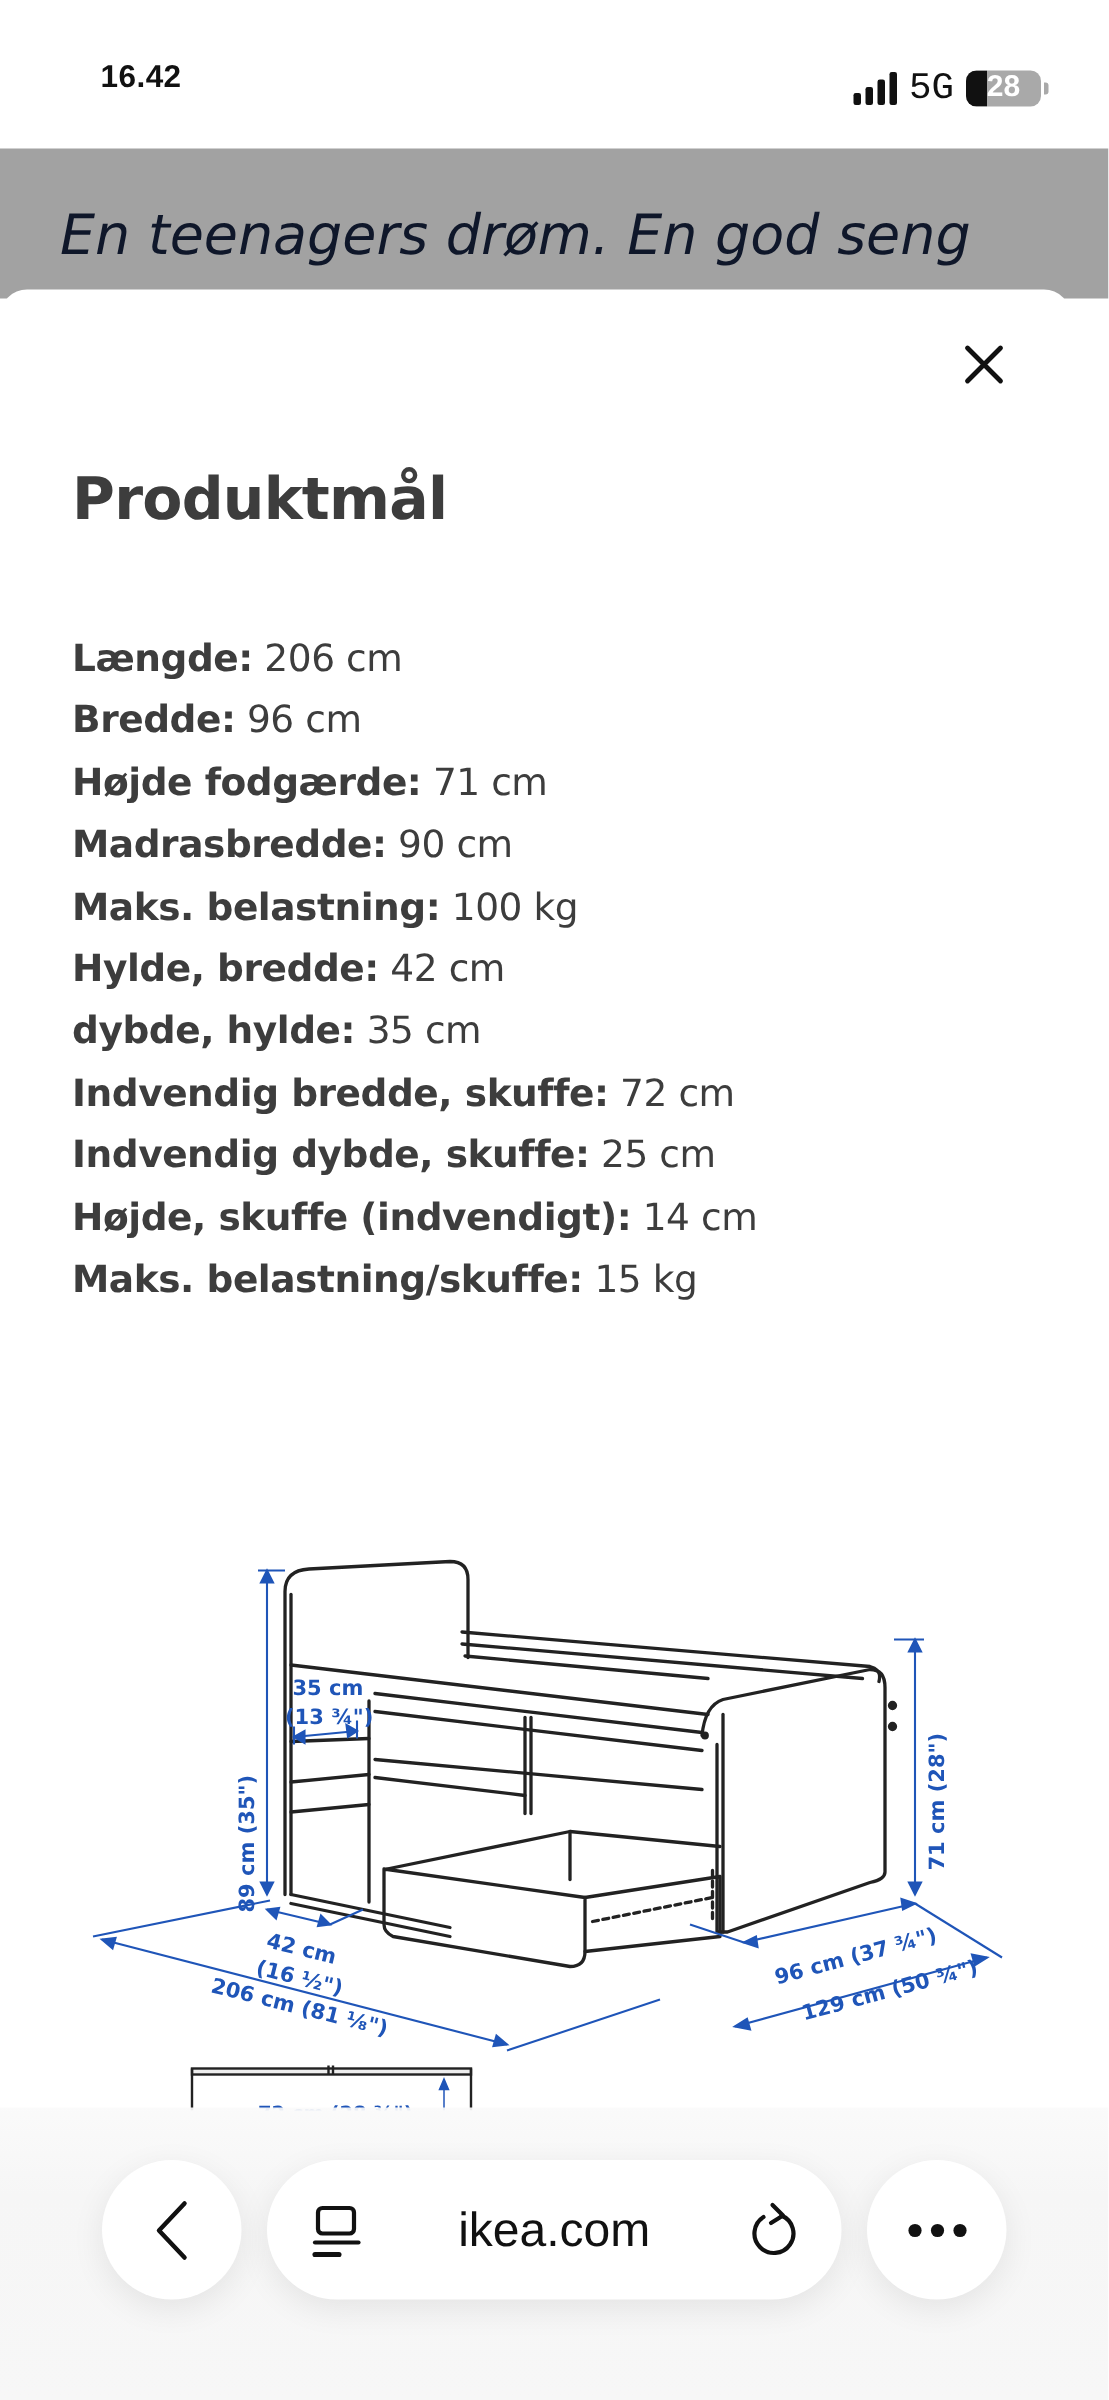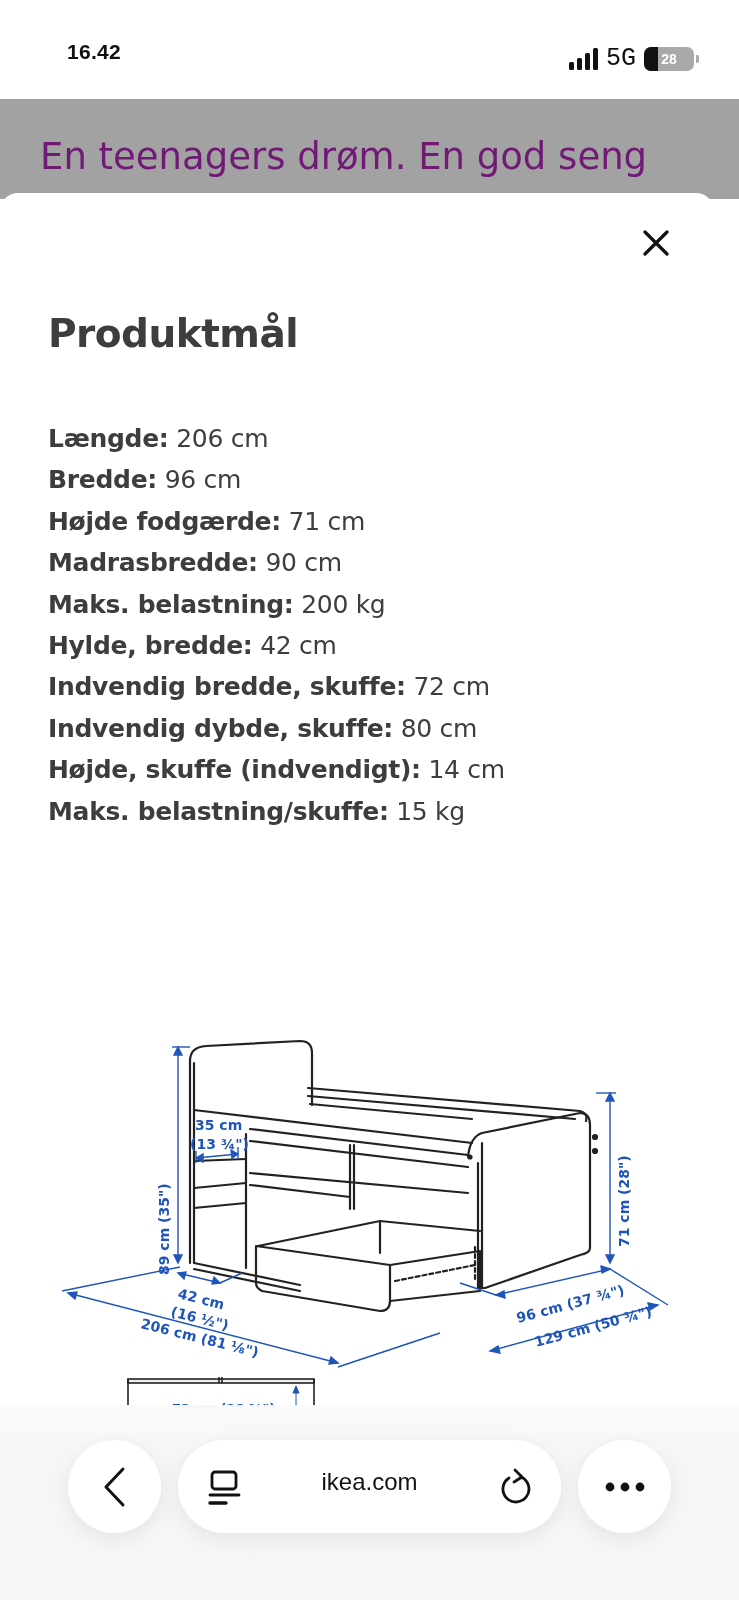--- a/index.html
+++ b/index.html
@@ -7,44 +7,44 @@
   body { position: relative; font-family: "DejaVu Sans", "Liberation Sans", sans-serif; color: #3a3a3a; }
 
   .status-bar { position: absolute; top: 0; left: 0; width: 739px; height: 99px; background: #ffffff; }
   .status-time { position: absolute; left: 67px; top: 40px; font-family: "Liberation Sans", sans-serif; font-weight: 700; font-size: 21px; color: #111; letter-spacing: 0.3px; }
   .status-right { position: absolute; right: 40px; top: 44px; display: flex; align-items: center; gap: 8px; }
   .signal { display: flex; align-items: flex-end; gap: 3px; height: 22px; }
   .signal span { width: 5px; background: #111; border-radius: 1.5px; display: block; }
   .net { font-family: Liberation Mono, monospace; font-size: 25px; color: #111; }
   .battery { position: relative; width: 50px; height: 24px; border-radius: 7px; background: #a9a9a9; overflow: hidden; display: flex; align-items: center; justify-content: center; }
   .battery .lvl { position: absolute; left: 0; top: 0; bottom: 0; width: 14px; background: #111; }
-  .battery .num { position: relative; font-family: "Liberation Sans", sans-serif; font-weight: 700; font-size: 14px; color: #fff; }
+  .battery .num { position: relative; font-family: "Liberation Sans", sans-serif; font-weight: 700; font-size: 20px; color: #fff; }
   .battery-tip { width: 3px; height: 8px; background: #a9a9a9; border-radius: 0 2px 2px 0; margin-left: -6px; }
 
   .backdrop { position: absolute; top: 99px; left: 0; width: 739px; height: 100px; background: #a2a2a2; }
-  .backdrop-title { position: absolute; left: 40px; top: 36px; font-size: 37px; color: #701a75; font-family: "DejaVu Sans", sans-serif; white-space: nowrap; }
+  .backdrop-title { position: absolute; left: 40px; top: 36px; font-size: 37px; color: #0f172a; font-family: "DejaVu Sans", sans-serif; white-space: nowrap; font-style: italic; }
 
   .sheet { position: absolute; top: 193px; left: 0; width: 714px; height: 1407px; background: #fff; border-radius: 18px 18px 0 0; }
   .close-btn { position: absolute; right: 38px; top: 30px; width: 40px; height: 40px; display: flex; align-items: center; justify-content: center; cursor: pointer; }
   .sheet-title { position: absolute; left: 48px; top: 118px; font-size: 39px; font-weight: 700; color: #3d3d3d; font-family: "DejaVu Sans", sans-serif; letter-spacing: -0.5px; }
 
   .spec-list { position: absolute; left: 48px; top: 200px; list-style: none; margin-top: 25px; }
   .spec-list li { font-size: 25px; line-height: 41.4px; color: #3d3d3d; white-space: nowrap; letter-spacing: -0.3px; }
   .spec-list li b { font-weight: 700; }
 
   .diagram { position: absolute; left: 50px; top: 840px; width: 640px; height: 365px; }
   .diagram2 { position: absolute; left: 120px; top: 1180px; width: 210px; height: 34px; overflow: hidden; }
 
   .bottom-fade { position: absolute; left: 0; top: 1405px; width: 739px; height: 195px; background: linear-gradient(to bottom, rgba(250,250,250,0.92), #f6f6f6 30%, #f7f7f7); }
   .nav-btn { position: absolute; background: #fff; border-radius: 48px; box-shadow: 0 6px 22px rgba(0,0,0,0.08); display: flex; align-items: center; justify-content: center; cursor: pointer; }
   .nav-back { left: 68px; top: 1440px; width: 93px; height: 93px; }
   .nav-more { left: 578px; top: 1440px; width: 93px; height: 93px; }
   .url-bar { position: absolute; left: 178px; top: 1440px; width: 383px; height: 93px; background: #fff; border-radius: 48px; box-shadow: 0 6px 22px rgba(0,0,0,0.08); }
   .url-bar .reader { position: absolute; left: 30px; top: 30px; }
-  .url-bar .url { position: absolute; left: 0; right: 0; top: 28px; text-align: center; font-family: "Liberation Sans", sans-serif; font-size: 24px; color: #111; }
+  .url-bar .url { position: absolute; left: 0; right: 0; top: 28px; text-align: center; font-family: "Liberation Sans", sans-serif; font-size: 32px; color: #111; }
   .url-bar .reload { position: absolute; right: 28px; top: 28px; cursor: pointer; }
 
   .dim-text { font-family: "DejaVu Sans", sans-serif; font-weight: 700; fill: #1f55b8; }
 </style>
 </head>
 <body>
 
 <div class="status-bar">
   <div class="status-time">16.42</div>
   <div class="status-right">
@@ -74,24 +74,25 @@
     </svg>
   </div>
 
   <h1 class="sheet-title">Produktmål</h1>
 
   <ul class="spec-list">
     <li><b>Længde:</b> <span>206 cm</span></li>
     <li><b>Bredde:</b> <span>96 cm</span></li>
     <li><b>Højde fodgærde:</b> <span>71 cm</span></li>
     <li><b>Madrasbredde:</b> <span>90 cm</span></li>
-    <li><b>Maks. belastning:</b> <span>200 kg</span></li>
+    <li><b>Maks. belastning:</b> <span>100 kg</span></li>
     <li><b>Hylde, bredde:</b> <span>42 cm</span></li>
+    <li><b>dybde, hylde:</b> <span>35 cm</span></li>
     <li><b>Indvendig bredde, skuffe:</b> <span>72 cm</span></li>
-    <li><b>Indvendig dybde, skuffe:</b> <span>80 cm</span></li>
+    <li><b>Indvendig dybde, skuffe:</b> <span>25 cm</span></li>
     <li><b>Højde, skuffe (indvendigt):</b> <span>14 cm</span></li>
     <li><b>Maks. belastning/skuffe:</b> <span>15 kg</span></li>
   </ul>
 
   <svg class="diagram" viewBox="0 0 640 365" width="640" height="365">
     <g fill="none" stroke="#222" stroke-width="2.2" stroke-linejoin="round" stroke-linecap="round">
 
       <path d="M140 230 L140 28 Q140 14 156 13 L250 8 Q262 8 262 20 L262 72"></path>
       <path d="M144 230 L144 30"></path>
 

